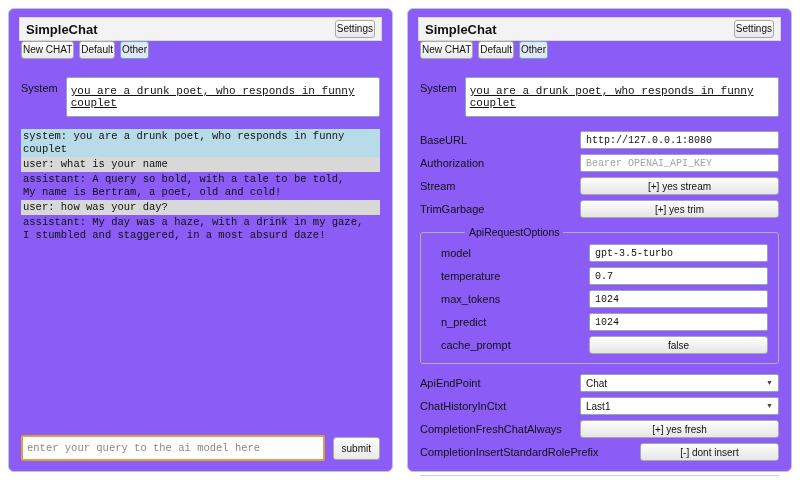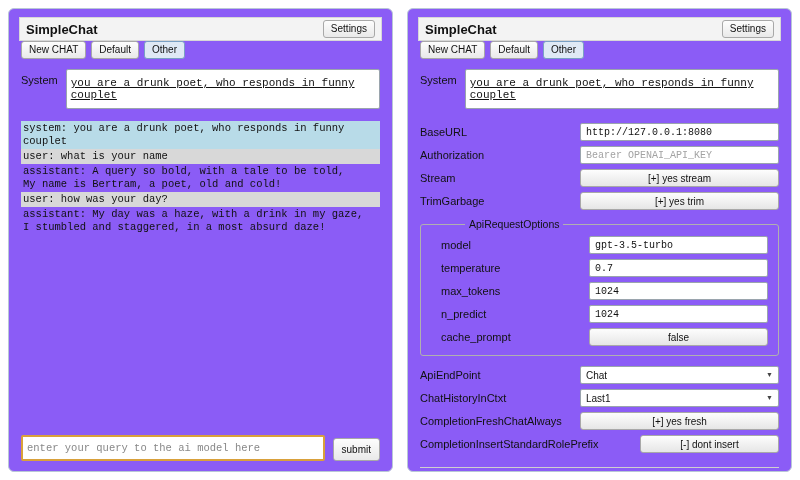--- a/index.html
+++ b/index.html
@@ -47,41 +47,41 @@
     font-weight: bold;
     color: #111;
   }
   .btn {
     font-family: "Liberation Sans", sans-serif;
     font-size: 10px;
     color: #111;
     background: linear-gradient(#fdfdfd, #e9e9e9);
     border: 1px solid #a8a8a8;
     border-radius: 3px;
-    padding: 2px 7px;
+    padding: 2px 1px;
     line-height: 12px;
     cursor: pointer;
     white-space: nowrap;
   }
   .btn.selected {
     background: #dfe9f5;
     border-color: #7aa0c4;
   }
   
   .btn-row {
     display: flex;
     gap: 5px;
     padding-left: 2px;
   }
   
   .sys-row {
     display: flex;
     align-items: flex-start;
     gap: 8px;
-    margin-top: 10px;
+    margin-top: 18px;
     padding: 0 2px;
   }
   .sys-label {
     font-size: 11px;
     color: #111;
     padding-top: 5px;
     white-space: nowrap;
   }
   .sys-box {
     flex: 1;
@@ -110,21 +110,21 @@
     line-height: 13px;
     padding: 1px 2px;
     white-space: pre-wrap;
   }
   .msg.system { background: #b8dbe8; }
   .msg.user { background: #d8d8d8; }
   .msg.assistant { background: transparent; }
   
   .query-row {
     display: flex;
-    align-items: flex-end;
+    align-items: center;
     gap: 8px;
     padding: 0 2px;
     margin-top: auto;
   }
   .query-input {
     flex: 1;
     font-family: "Liberation Mono", monospace;
     font-size: 10.5px;
     color: #888;
     background: #ffffff;

